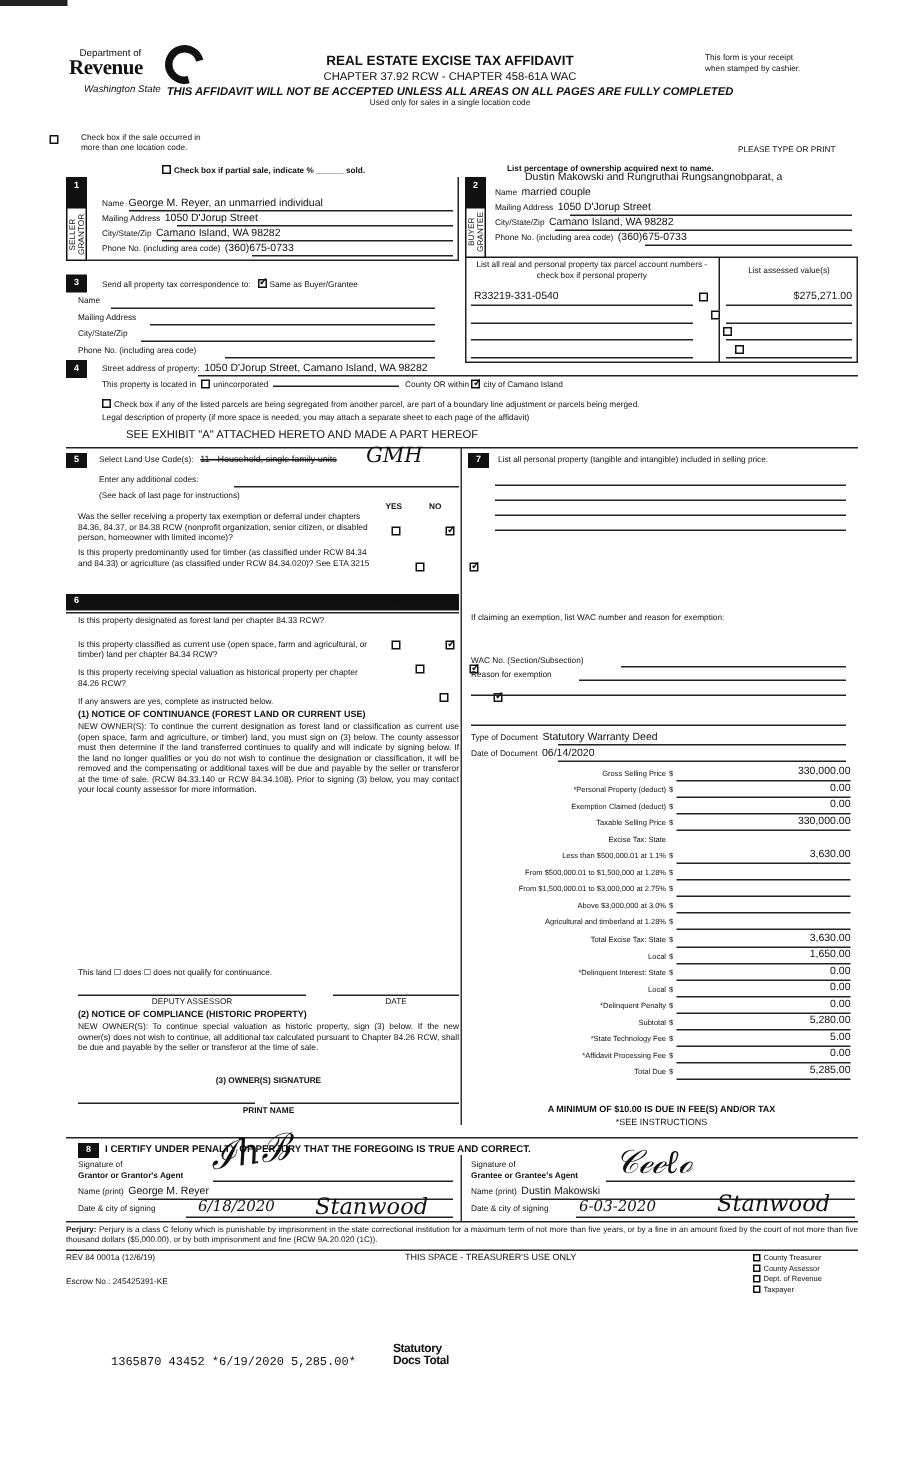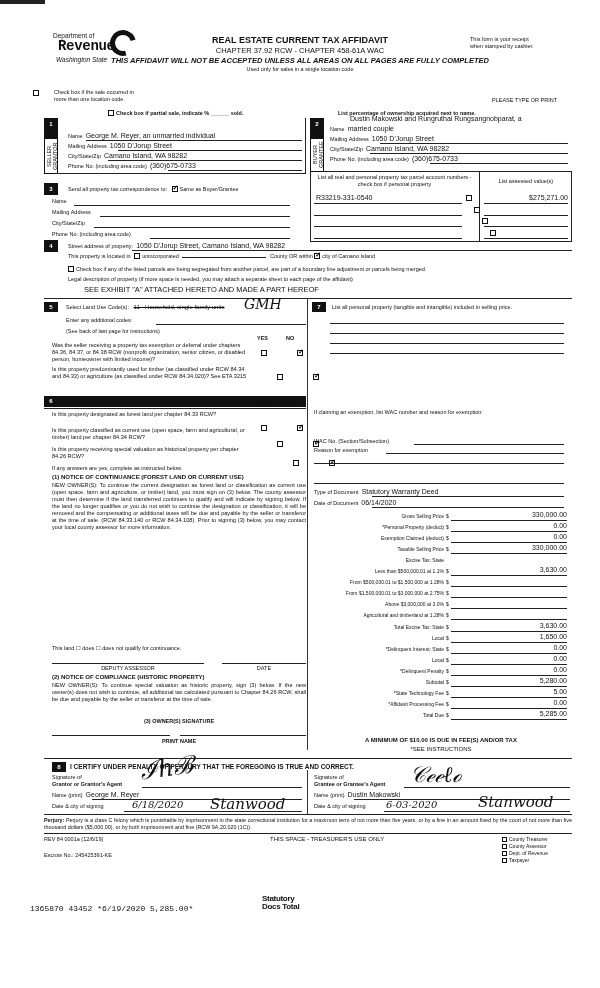--- a/index.html
+++ b/index.html
@@ -2,21 +2,21 @@
 <html><head>
 <meta charset="utf-8">
 <style>
   * { box-sizing: border-box; margin: 0; padding: 0; }
   html, body { width: 600px; height: 988px; background: #fff; overflow: hidden; }
   body { font-family: "Liberation Sans", sans-serif; color: #111; font-size: 6px; position: relative; }
   .abs { position: absolute; }
   .topbar { left: 0; top: 0; width: 45px; height: 4px; background: #222; }
   .logo { left: 38px; top: 28px; width: 100px; height: 40px; }
   .logo .dept { position: absolute; left: 15px; top: 4px; font-size: 6.5px; }
-  .logo .rev { position: absolute; left: 20px; top: 10px; font-size: 14px; font-weight: bold; font-family: Liberation Mono, monospace; letter-spacing: -0.3px; }
+  .logo .rev { position: absolute; left: 8px; top: 10px; font-size: 14px; font-weight: bold; font-family: Liberation Serif, serif; letter-spacing: -0.3px; }
   .logo .wa { position: absolute; left: 18px; top: 28px; font-size: 6.5px; font-style: italic; }
   .logo .swirl { position: absolute; left: 72px; top: 2px; width: 26px; height: 26px; border-radius: 50%; border: 5px solid #111; border-right-color: transparent; transform: rotate(30deg); }
   .title { left: 0; width: 600px; text-align: center; }
   .t1 { top: 35px; font-size: 9px; font-weight: bold; }
   .t2 { top: 46px; font-size: 7.5px; }
   .t3 { top: 56px; font-size: 7.5px; font-weight: bold; font-style: italic; }
   .t4 { top: 66px; font-size: 5.5px; }
   .receipt { left: 470px; top: 36px; font-size: 5.5px; line-height: 7px; }
   .cbx { display: inline-block; width: 6px; height: 6px; border: 1px solid #111; vertical-align: -1px; margin-right: 2px; background: #fff; position: relative; }
   .cbx.on::after { content: "✓"; position: absolute; left: 0px; top: -3px; font-size: 7px; font-weight: bold; }
@@ -24,35 +24,35 @@
   .bold { font-weight: bold; }
   .box { border: 1px solid #222; }
   .vert-label { position: absolute; writing-mode: vertical-rl; transform: rotate(180deg); font-size: 5.5px; text-align: center; line-height: 6px; }
   .field { position: absolute; white-space: nowrap; font-size: 5.5px; }
   .field .val { font-size: 7px; margin-left: 3px; }
   .uline { position: absolute; border-bottom: 1px solid #222; }
   .para { font-size: 5.6px; line-height: 7px; text-align: justify; }
   .row-r { position: absolute; font-size: 5px; text-align: right; white-space: nowrap; }
   .amt { position: absolute; font-size: 7px; text-align: right; border-bottom: 1px solid #222; }
   .sig { font-family: "DejaVu Serif", serif; font-style: italic; font-size: 10px; color: #111; }
-  .mono { font-family: "Liberation Mono", monospace; }
+  .mono { font-family: "Liberation Mono", monospace; margin-left: 44px; }
 </style>
 </head>
 <body>
 
 <div class="abs topbar"></div>
 
 <div class="abs logo">
   <span class="dept">Department of</span>
   <span class="rev">Revenue</span>
   <span class="wa">Washington State</span>
   <span class="swirl"></span>
 </div>
 
-<div class="abs title t1">REAL ESTATE CURRENT TAX AFFIDAVIT</div>
+<div class="abs title t1">REAL ESTATE EXCISE TAX AFFIDAVIT</div>
 <div class="abs title t2">CHAPTER 37.92 RCW - CHAPTER 458-61A WAC</div>
 <div class="abs title t3">THIS AFFIDAVIT WILL NOT BE ACCEPTED UNLESS ALL AREAS ON ALL PAGES ARE FULLY COMPLETED</div>
 <div class="abs title t4">Used only for sales in a single location code</div>
 
 <div class="abs receipt">
   <div>This form is your receipt</div>
   <div>when stamped by cashier.</div>
 </div>
 
 <div class="abs" style="left:33px;top:90px;"><span class="cbx"></span></div>

